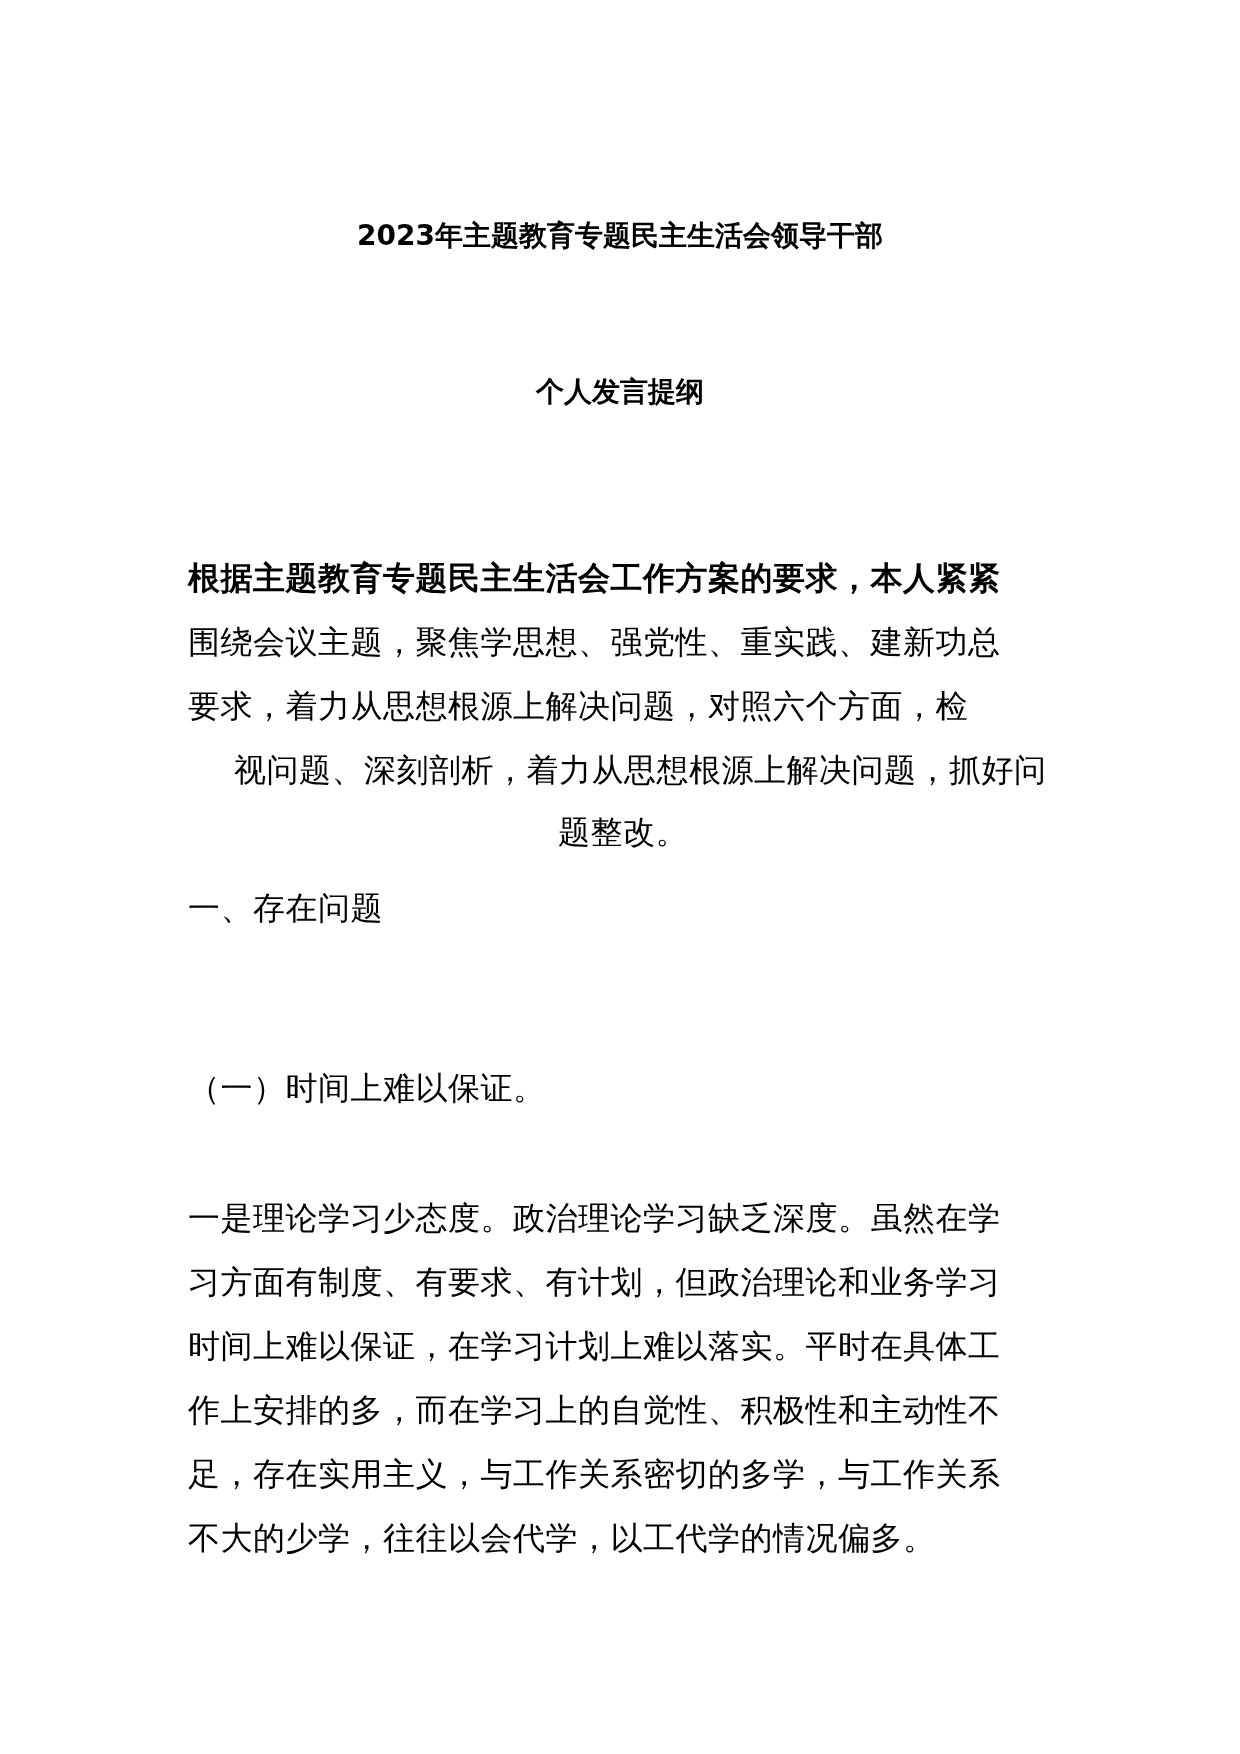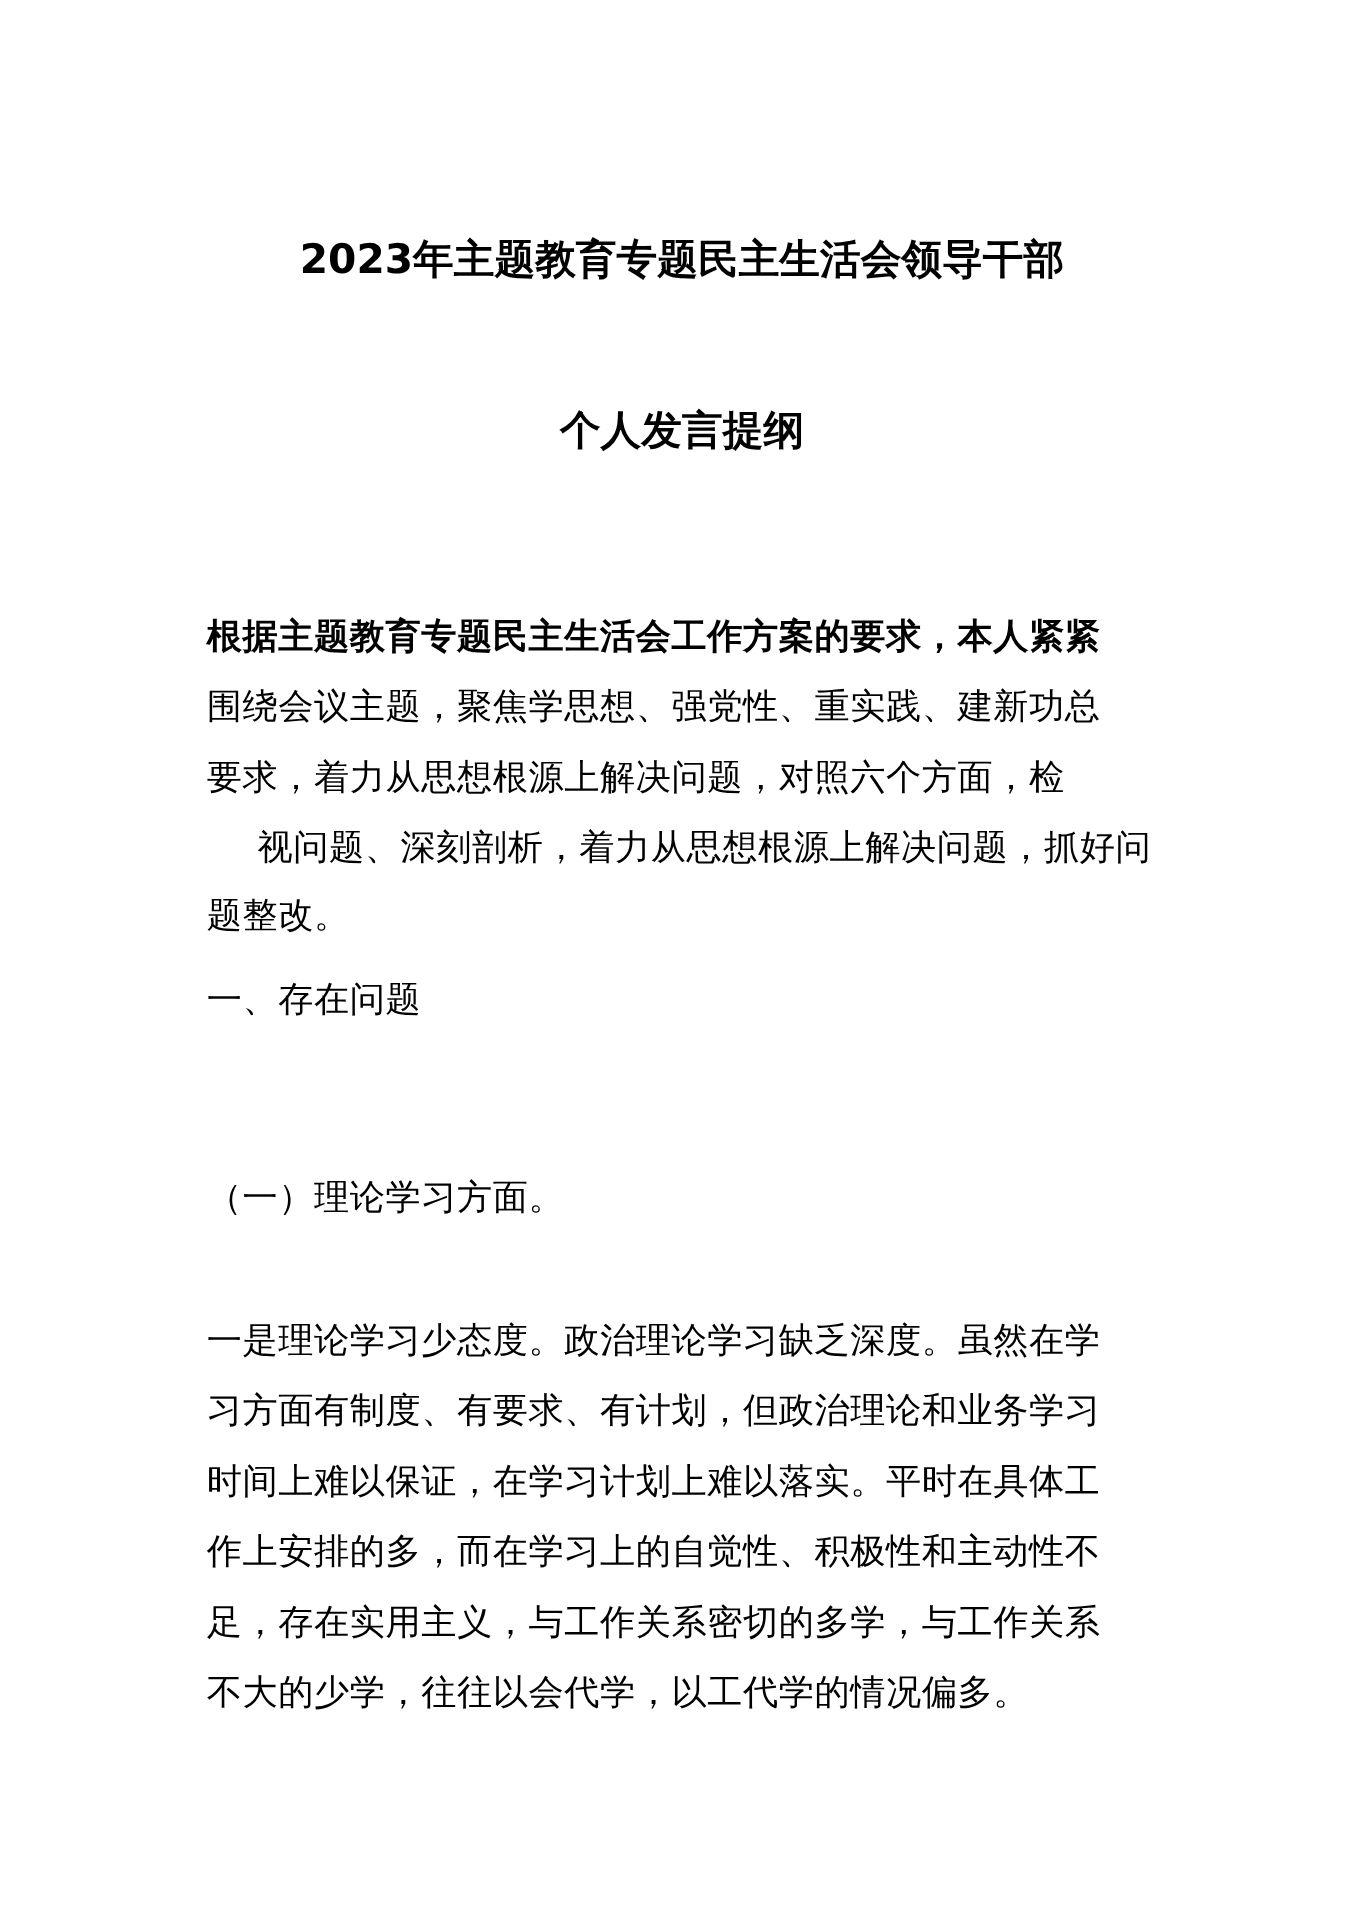--- a/index.html
+++ b/index.html
@@ -22,21 +22,21 @@
       width: 1240px;
       height: 1754px;
       background: #ffffff;
     }
     .title-line {
       position: absolute;
       left: 0;
       width: 1240px;
       text-align: center;
       font-weight: bold;
-      font-size: 37px;
+      font-size: 28px;
       line-height: 48px;
       white-space: nowrap;
       letter-spacing: 0px;
     }
     .title-line.l1 { top: 212px; }
     .title-line.l2 { top: 368px; }
 
     .body-line {
       position: absolute;
       left: 188px;
@@ -53,26 +53,26 @@
 <div class="page">
 
   <div class="title-line l1">2023年主题教育专题民主生活会领导干部</div>
   <div class="title-line l2">个人发言提纲</div>
 
   <div>
     <div class="body-line" style="top:558px;font-weight:bold;">根据主题教育专题民主生活会工作方案的要求，本人紧紧</div>
     <div class="body-line" style="top:622px;">围绕会议主题，聚焦学思想、强党性、重实践、建新功总</div>
     <div class="body-line" style="top:686px;">要求，着力从思想根源上解决问题，对照六个方面，检</div>
     <div class="body-line" style="top:750px;margin-left:46px;">视问题、深刻剖析，着力从思想根源上解决问题，抓好问</div>
-    <div class="body-line" style="top:812px;">题整改。</div>
+    <div class="body-line" style="top:812px;text-align:center;">题整改。</div>
   </div>
 
   <div class="body-line" style="top:888px;">一、存在问题</div>
 
-  <div class="body-line" style="top:1068px;">（一）理论学习方面。</div>
+  <div class="body-line" style="top:1068px;">（一）时间上难以保证。</div>
 
   <div>
     <div class="body-line" style="top:1198px;">一是理论学习少态度。政治理论学习缺乏深度。虽然在学</div>
     <div class="body-line" style="top:1262px;">习方面有制度、有要求、有计划，但政治理论和业务学习</div>
     <div class="body-line" style="top:1326px;">时间上难以保证，在学习计划上难以落实。平时在具体工</div>
     <div class="body-line" style="top:1390px;">作上安排的多，而在学习上的自觉性、积极性和主动性不</div>
     <div class="body-line" style="top:1454px;">足，存在实用主义，与工作关系密切的多学，与工作关系</div>
     <div class="body-line" style="top:1518px;">不大的少学，往往以会代学，以工代学的情况偏多。</div>
   </div>
 

